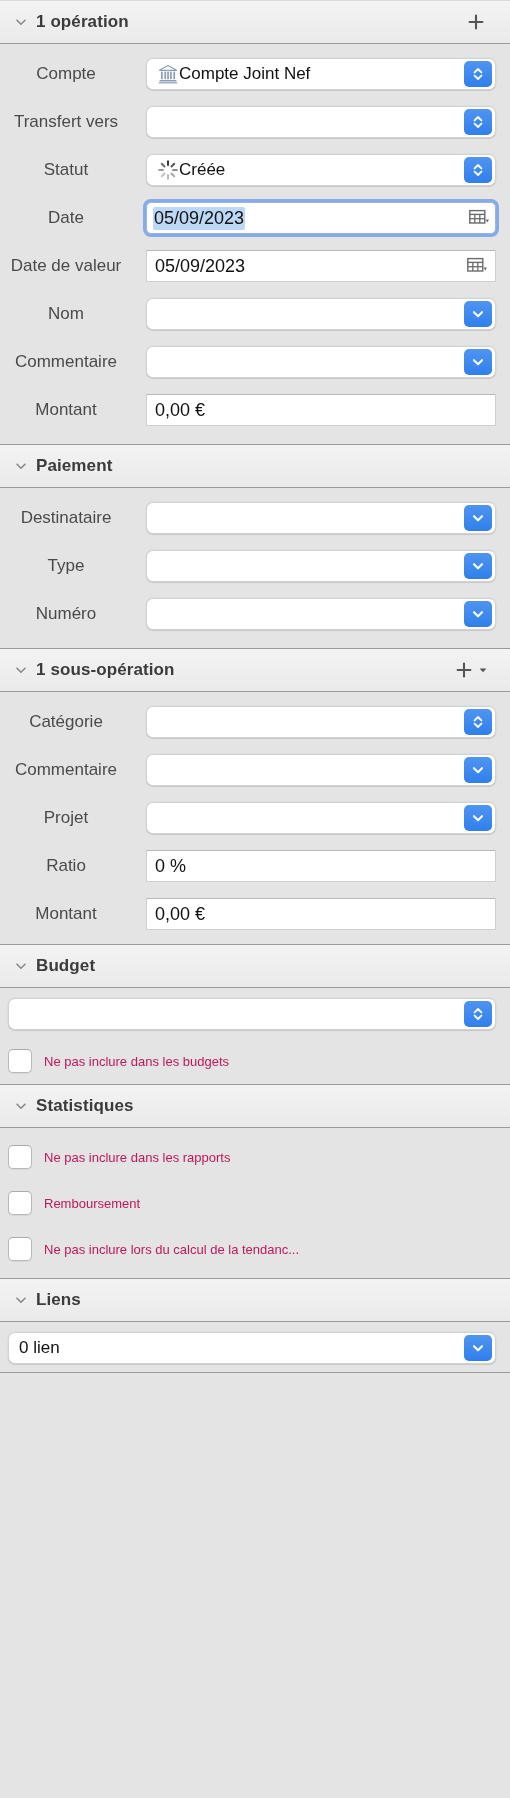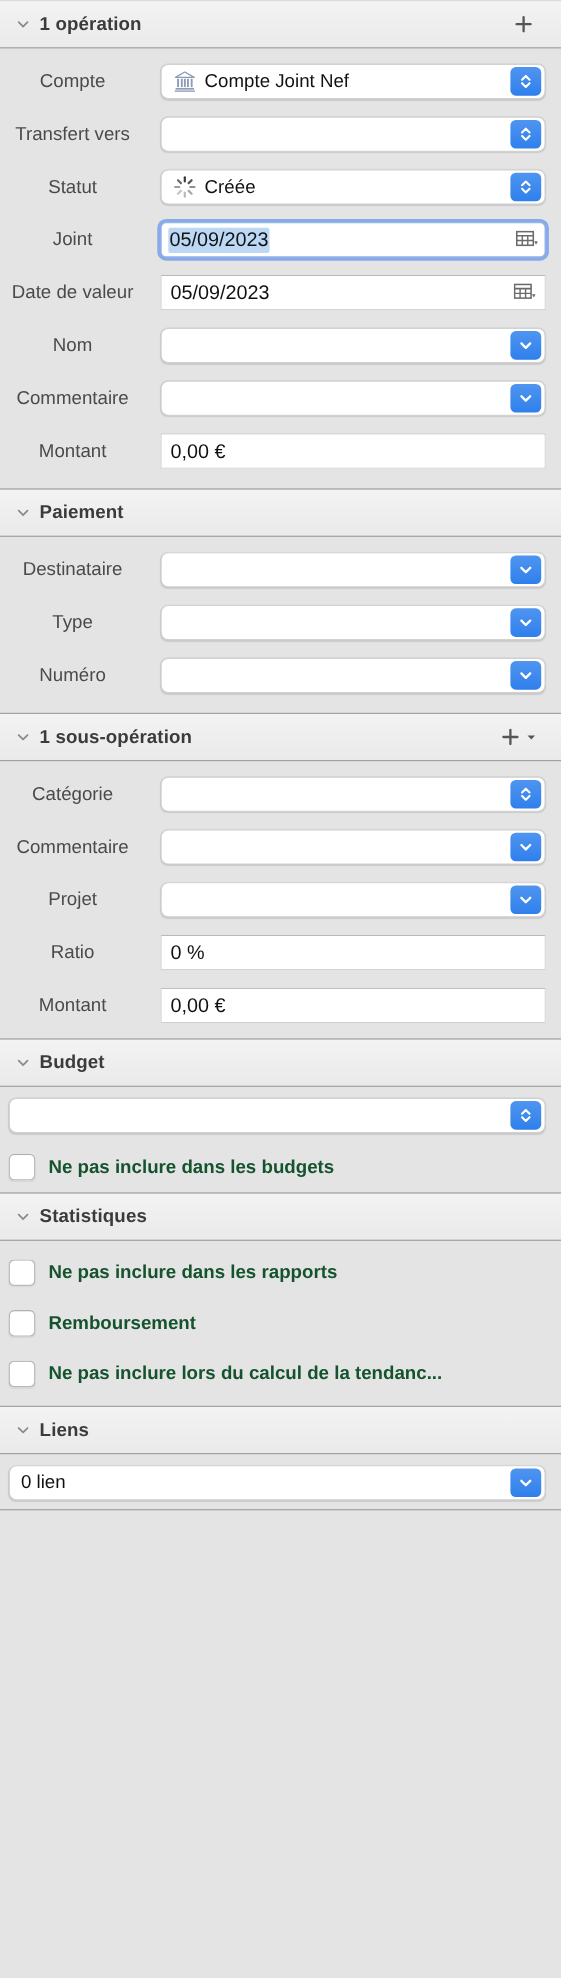--- a/index.html
+++ b/index.html
@@ -113,21 +113,21 @@
     align-items: center;
     padding: 0 0 0 10px;
     position: relative;
     overflow: hidden;
   }
   .combo-value {
     font-size: 17px;
     color: #111;
     display: flex;
     align-items: center;
-    gap: 7px;
+    gap: 0;
     flex: 1 1 auto;
     white-space: nowrap;
     overflow: hidden;
   }
   .combo-btn {
     width: 28px;
     height: 26px;
     margin: 0 3px 0 0;
     background: linear-gradient(to bottom, #4f95f0, #2f7fec);
     border-radius: 5px;
@@ -168,25 +168,24 @@
   .checkbox {
     width: 24px; height: 24px;
     flex: 0 0 auto;
     background: #ffffff;
     border: 1px solid #b8b8b8;
     border-top-color: #aaaaaa;
     border-radius: 5px;
     box-shadow: 0 1px 1px rgba(0,0,0,0.06);
   }
   .check-label {
-    font-size: 17px;
-    color: #14532d;
+    font-size: 13px;
+    color: #be185d;
     white-space: nowrap;
     overflow: hidden;
-    font-weight: bold;
   }
 
   
   .fullrow {
     padding: 10px 14px 8px 8px;
   }
   .fullrow .combo { width: 100%; }
 
   .gap-sm { height: 6px; }
   .gap-md { height: 10px; }
@@ -287,21 +286,21 @@
           <svg width="14" height="20" viewBox="0 0 14 20">
               <path d="M3.6 8.4 L7 5 L10.4 8.4" fill="none" stroke="#fff" stroke-width="1.9" stroke-linecap="round" stroke-linejoin="round"></path>
               <path d="M3.6 11.6 L7 15 L10.4 11.6" fill="none" stroke="#fff" stroke-width="1.9" stroke-linecap="round" stroke-linejoin="round"></path>
             </svg>
         </span>
       </div>
     </div>
   </div>
 
   <div class="row">
-    <div class="row-label">Joint</div>
+    <div class="row-label">Date</div>
     <div class="field">
       <div class="textfield focused">
         <span class="sel-text">05/09/2023</span>
         <span class="cal-icon">
           <svg width="20" height="18" viewBox="0 0 20 18">
             <rect x="0.8" y="1.6" width="15" height="12.4" fill="none" stroke="#6b6b6b" stroke-width="1.4"></rect>
             <line x1="0.8" y1="5.4" x2="15.8" y2="5.4" stroke="#6b6b6b" stroke-width="1.4"></line>
             <line x1="5.8" y1="5.4" x2="5.8" y2="14" stroke="#6b6b6b" stroke-width="1.3"></line>
             <line x1="10.8" y1="5.4" x2="10.8" y2="14" stroke="#6b6b6b" stroke-width="1.3"></line>
             <line x1="0.8" y1="9.7" x2="15.8" y2="9.7" stroke="#6b6b6b" stroke-width="1.3"></line>

